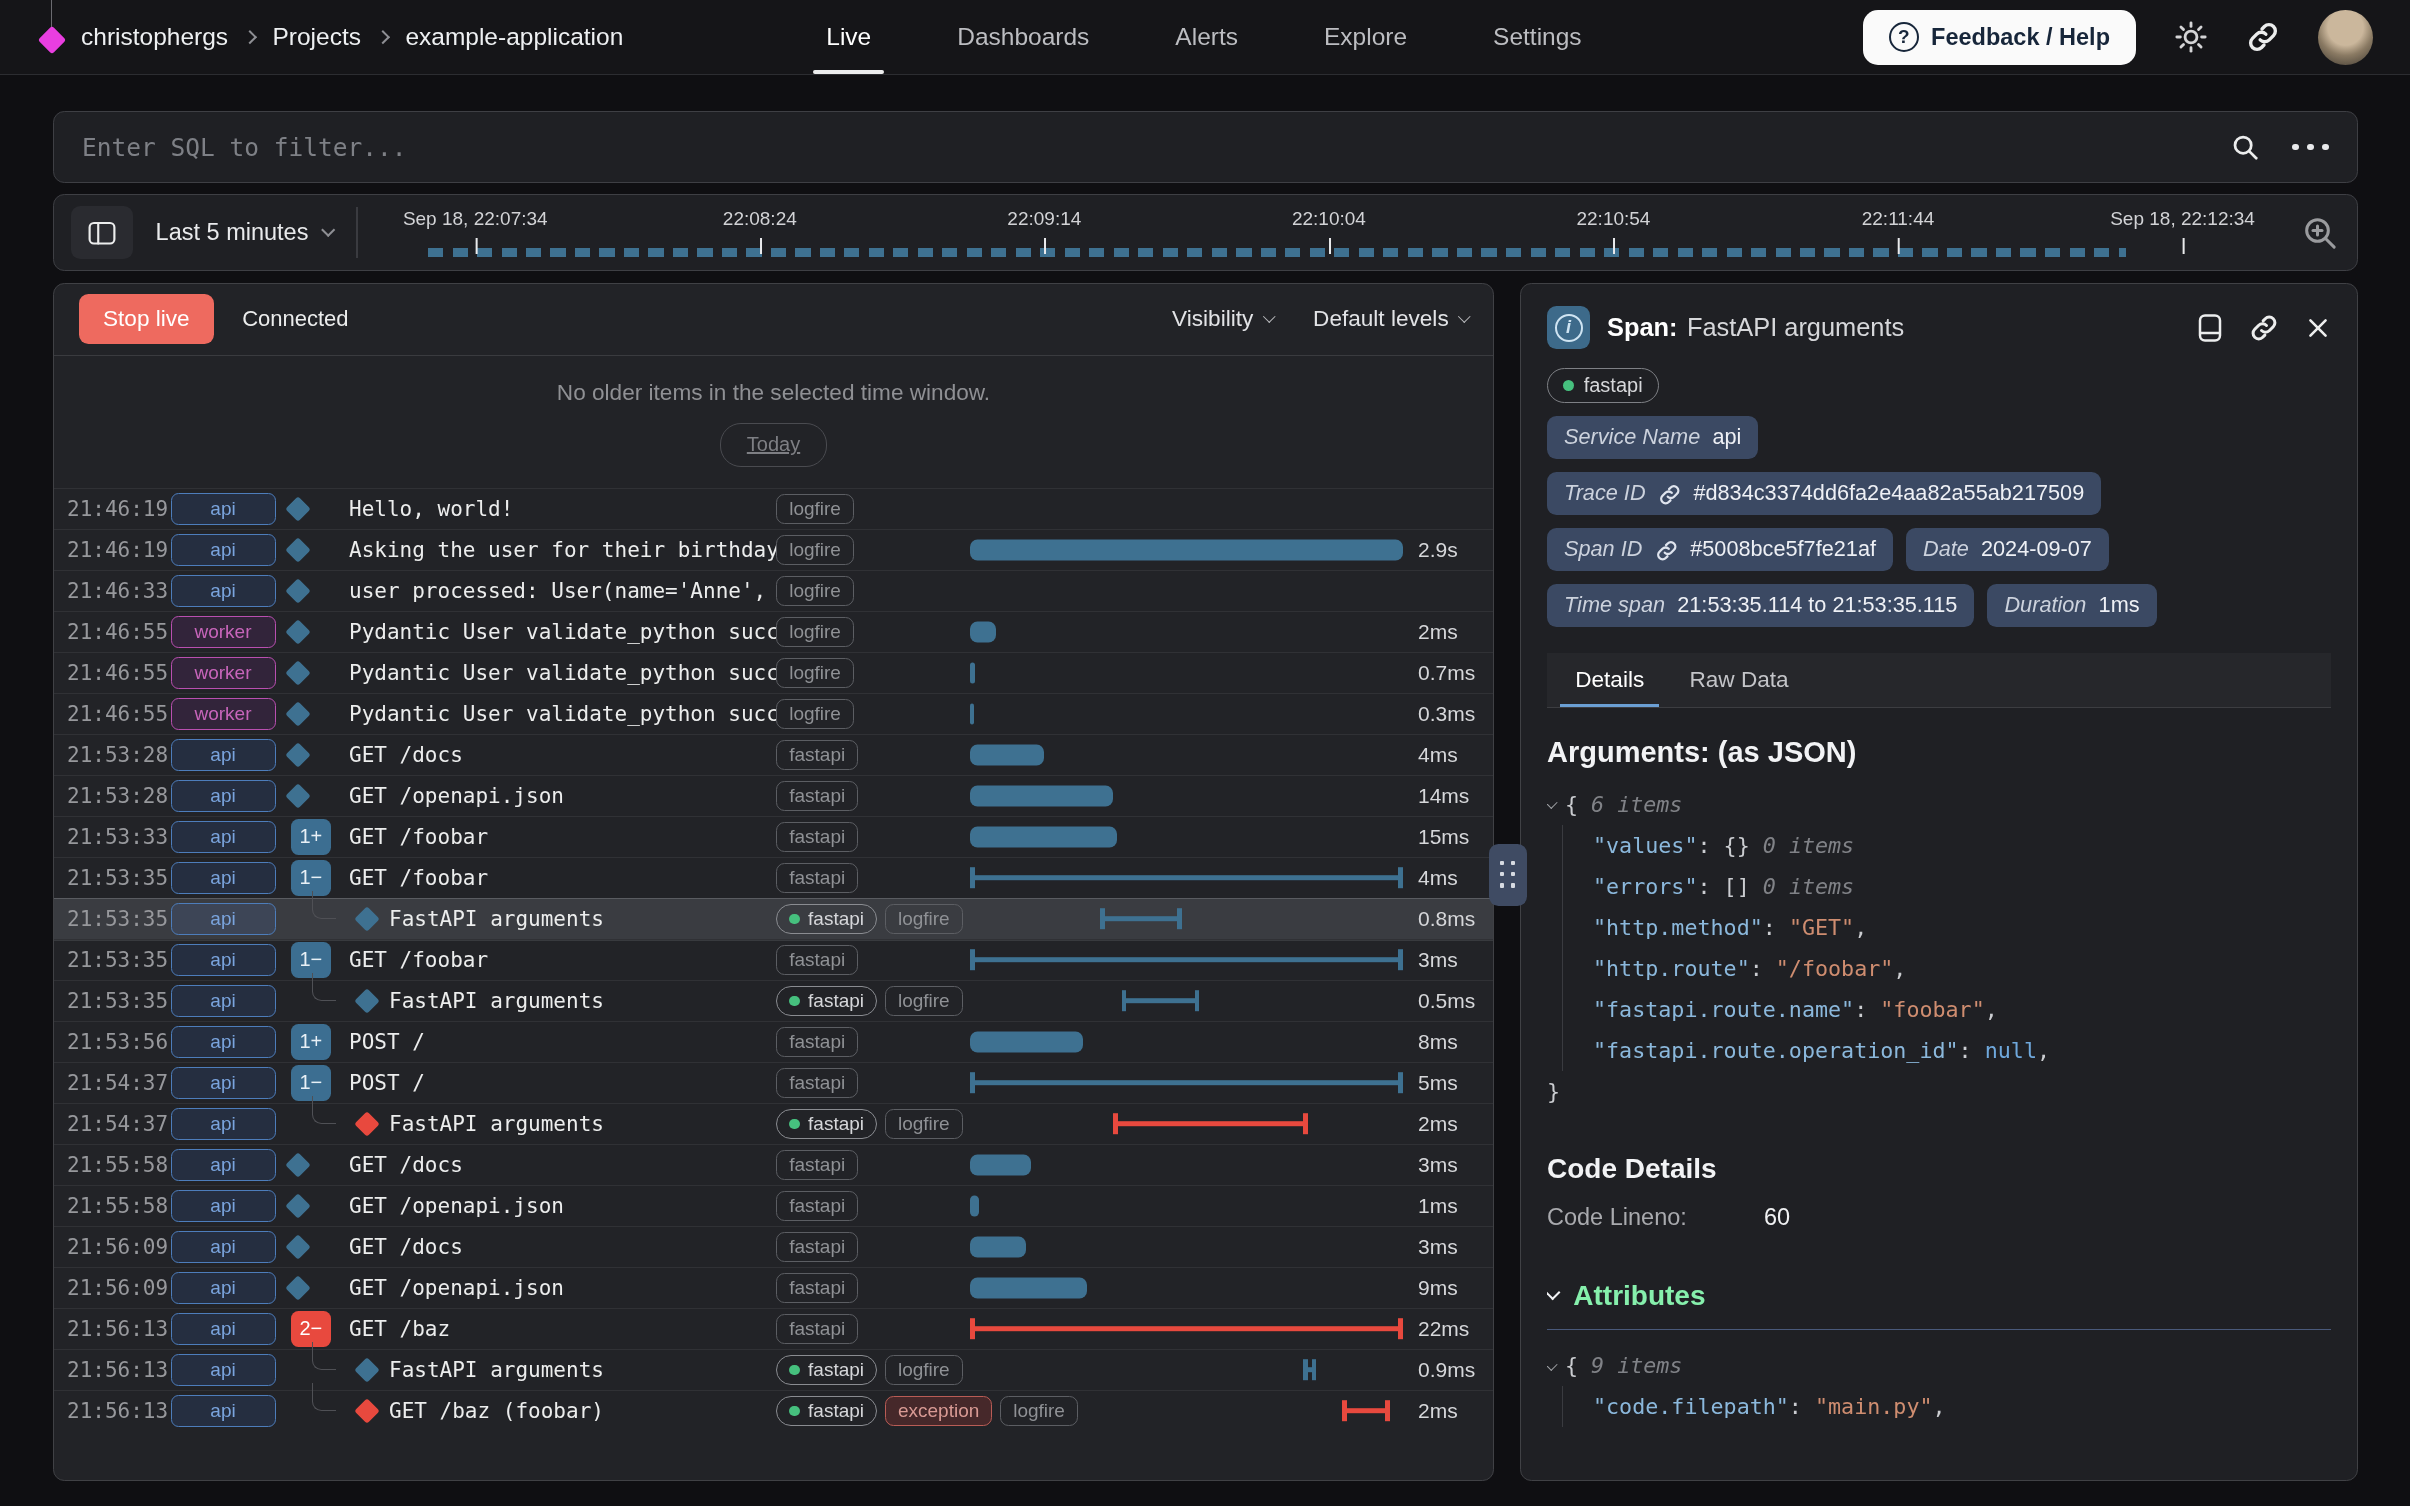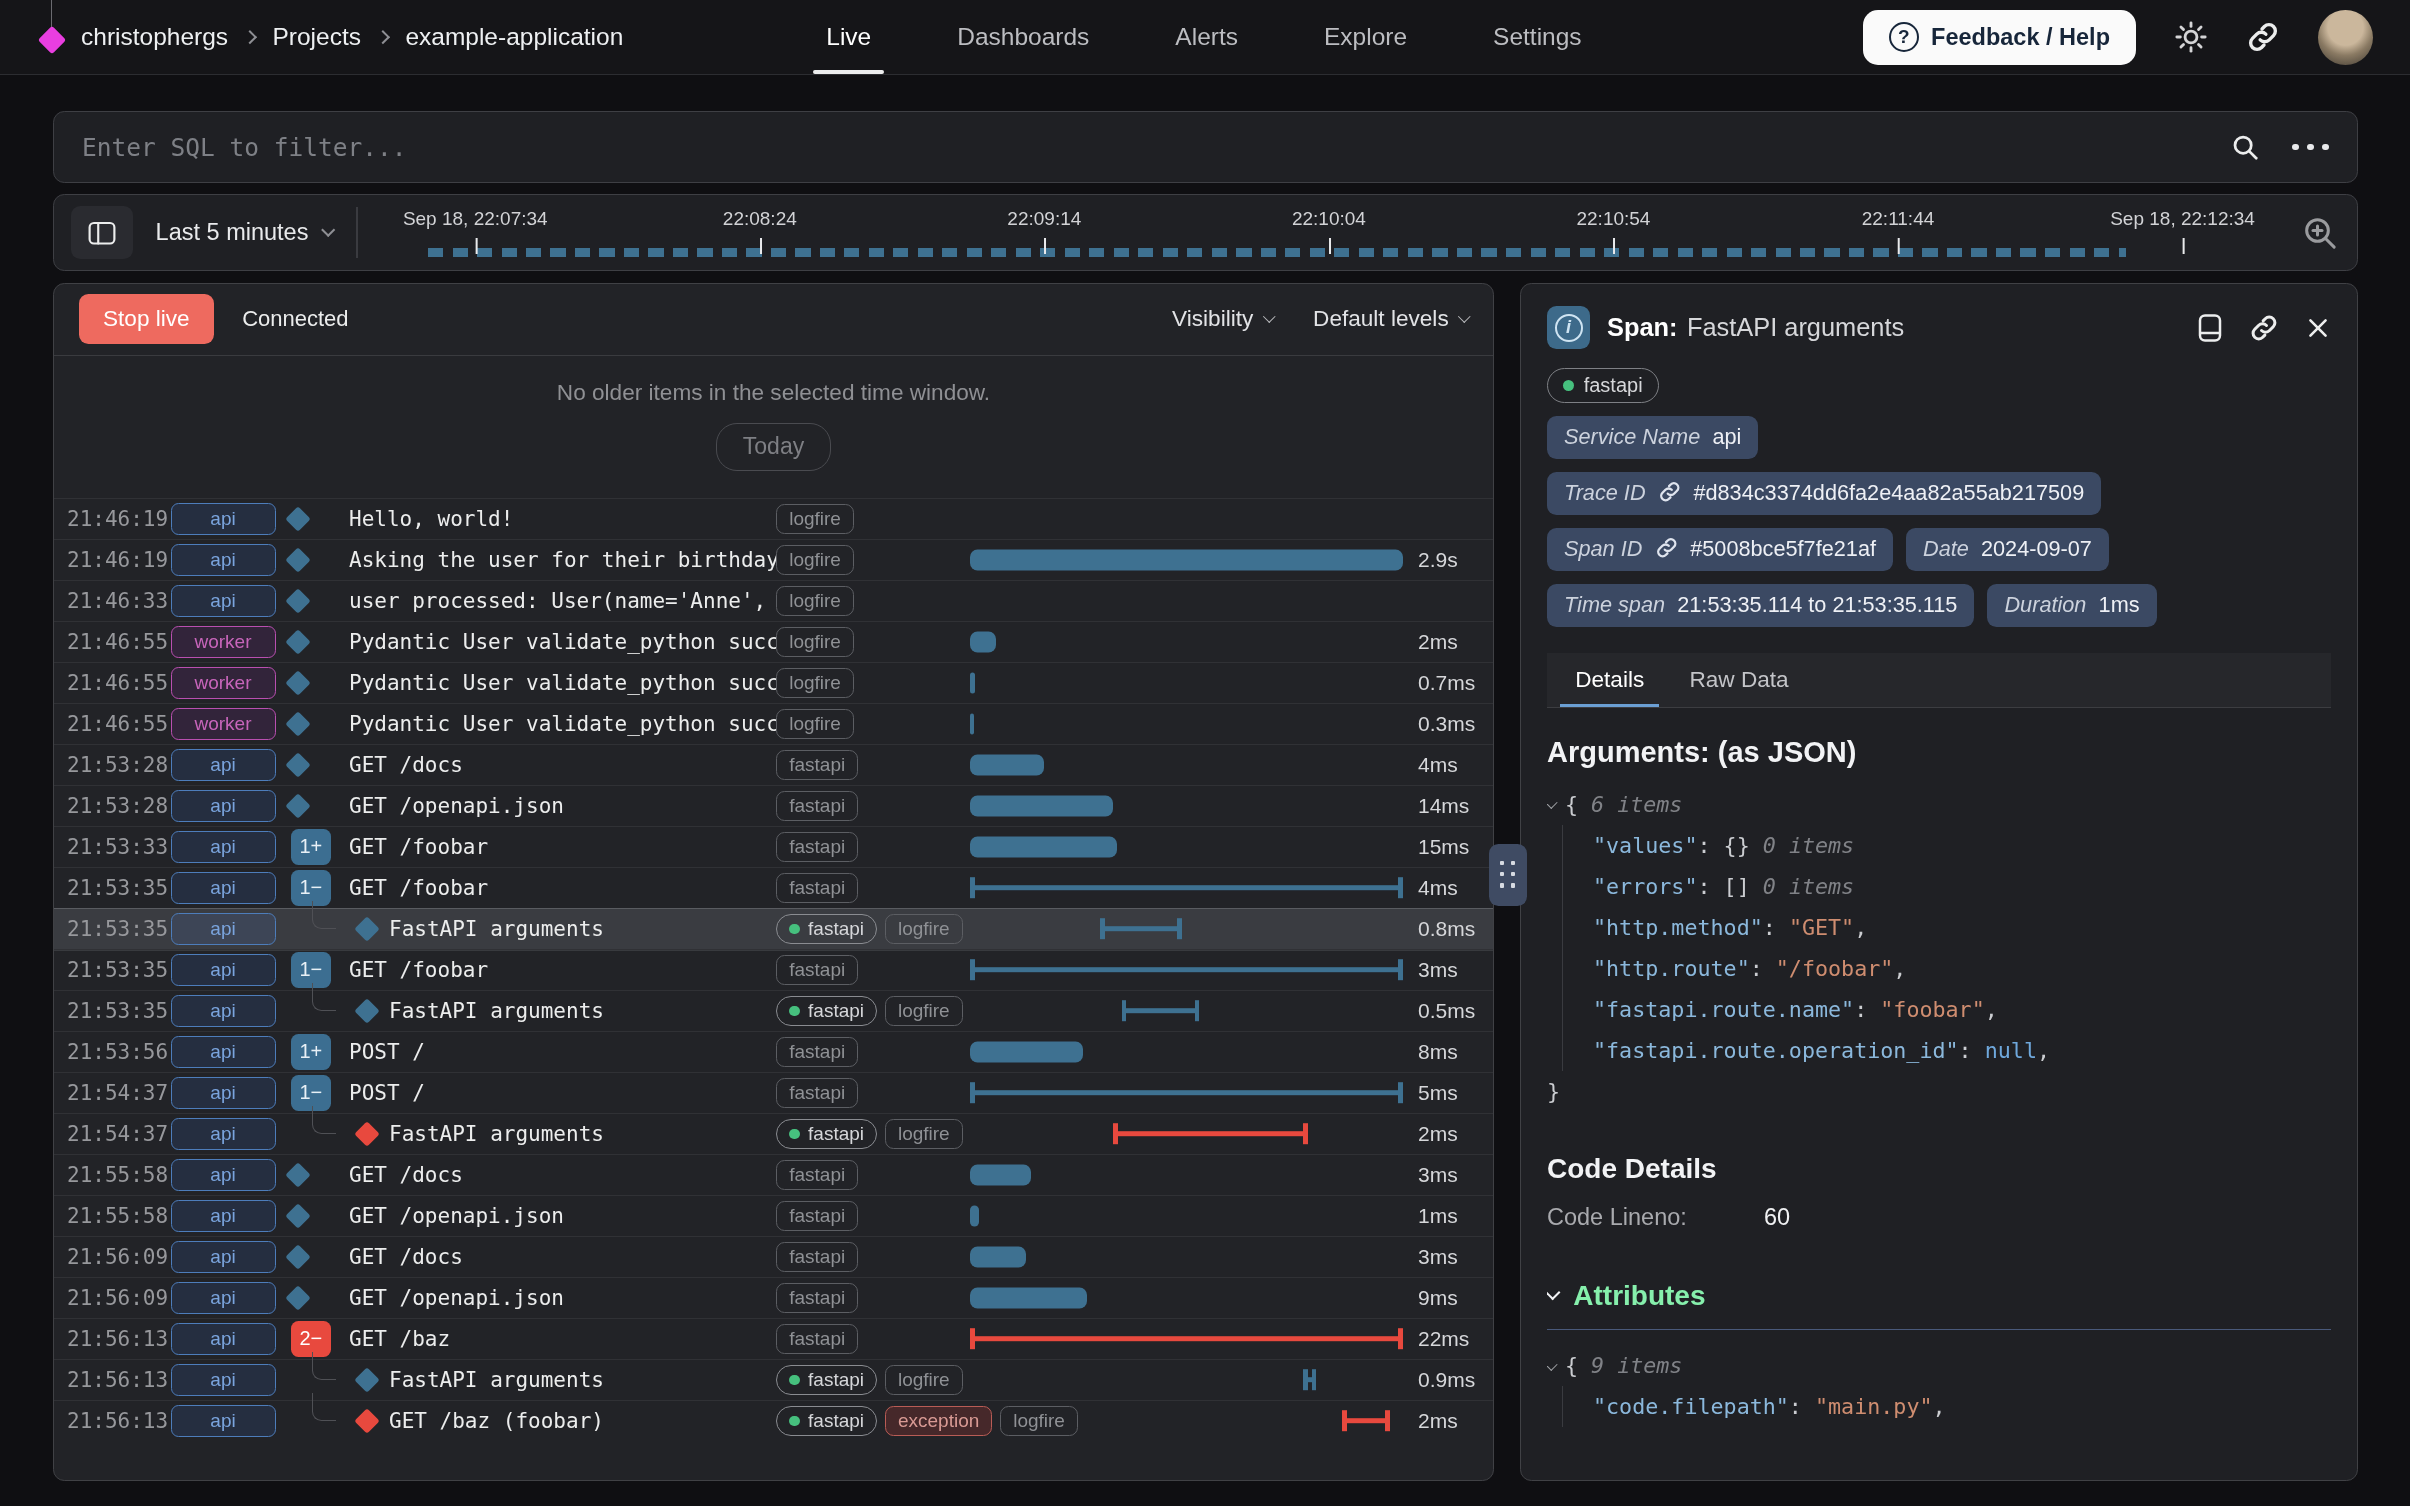--- a/index.html
+++ b/index.html
@@ -76,22 +76,22 @@
                gap:28px; border-bottom:1.4px solid #3a3b3f; }
   .stop-btn { background:#ee6a5f; color:#fff; font-size:22.6px; padding:12.2px 24.5px;
               border-radius:9.4px; border:none; cursor:pointer; }
   .conn { font-size:22px; color:#eceded; }
   .head-right { margin-left:auto; display:flex; gap:40px; align-items:center; }
   .dd { display:flex; gap:11.3px; align-items:center; font-size:22.6px; color:#e2e3e6; cursor:pointer; }
   .dd .chev { width:8.5px; height:8.5px; border-width:1.9px; border-color:#b9babd; }
 
   .empty { padding:24.5px 0 21px; text-align:center; }
   .empty-msg { color:#8f9094; font-size:22.6px; }
-  .today { margin:17px auto 6px; display:inline-block; padding:9.4px 26px; border:1.4px solid #4a4b50;
-           border-radius:21px; color:#7e7f84; font-size:23px; background:transparent; cursor:pointer; }
+  .today { margin:17px auto 0; display:inline-block; padding:9.4px 26px; border:1.4px solid #4a4b50;
+           border-radius:21px; color:#7e7f84; font-size:20px; background:transparent; cursor:pointer;text-decoration:underline; }
 
   
   .rows { flex:1; overflow:hidden; }
   .row { height:41px; display:flex; align-items:center; border-top:0.9px solid #303135;
          padding-left:13px; cursor:pointer; }
   .row.selected { background:#3a3c41; border-top-color:#5a5c61; box-shadow:0 1.4px 0 #5a5c61; }
   .time { width:90px; flex:0 0 90px; font-family:"DejaVu Sans Mono", monospace;
           font-size:21px; color:#97989c; }
   .svc { width:132px; flex:0 0 132px; display:flex; justify-content:center; }
   .svc-badge { min-width:105px; text-align:center; font-size:19px; padding:3.8px 0;
@@ -141,21 +141,21 @@
                  align-items:center; justify-content:center; font-style:italic; }
   .det-title { font-size:25.4px; color:#d6d7da; }
   .det-title b { color:#ffffff; margin-right:9.4px; }
   .det-icons { margin-left:auto; display:flex; gap:26px; align-items:center; }
   .pill-row { margin-top:19px; }
   .svc-pill { display:inline-flex; gap:9.4px; align-items:center; font-size:20px; color:#d6d7da;
               border:1.4px solid #7e8085; border-radius:941px; padding:4.7px 15px; }
   .svc-pill::before { content:""; width:11.3px; height:11.3px; border-radius:50%; background:#46c07e; }
   .chip-row { display:flex; gap:13px; margin-top:13px; flex-wrap:wrap; }
   .chipd { background:#3b4963; border-radius:9.4px; padding:8.5px 17px; display:flex;
-           align-items:flex-start; gap:12.2px; font-size:21.7px; }
+           align-items:flex-end; gap:12.2px; font-size:21.7px; }
   .chipd .lab { font-style:italic; color:#ccd2dd; }
   .chipd .val { color:#eef0f5; }
   .det-tabs { display:flex; margin-top:26px; background:#26272b; border-bottom:1.4px solid #3c3d41;
               padding:0 5.6px; }
   .det-tab { padding:14px 22.6px; font-size:22.6px; color:#c3c4c8; position:relative; cursor:pointer; }
   .det-tab.active { color:#fff; }
   .det-tab.active::after { content:""; position:absolute; left:7.5px; right:7.5px; bottom:-0.9px;
                            height:3.3px; background:#6b9fd4; }
   .det-body { flex:1; overflow:hidden; padding-top:28px; }
   .h1 { font-size:29px; font-weight:700; color:#f2f3f5; }

